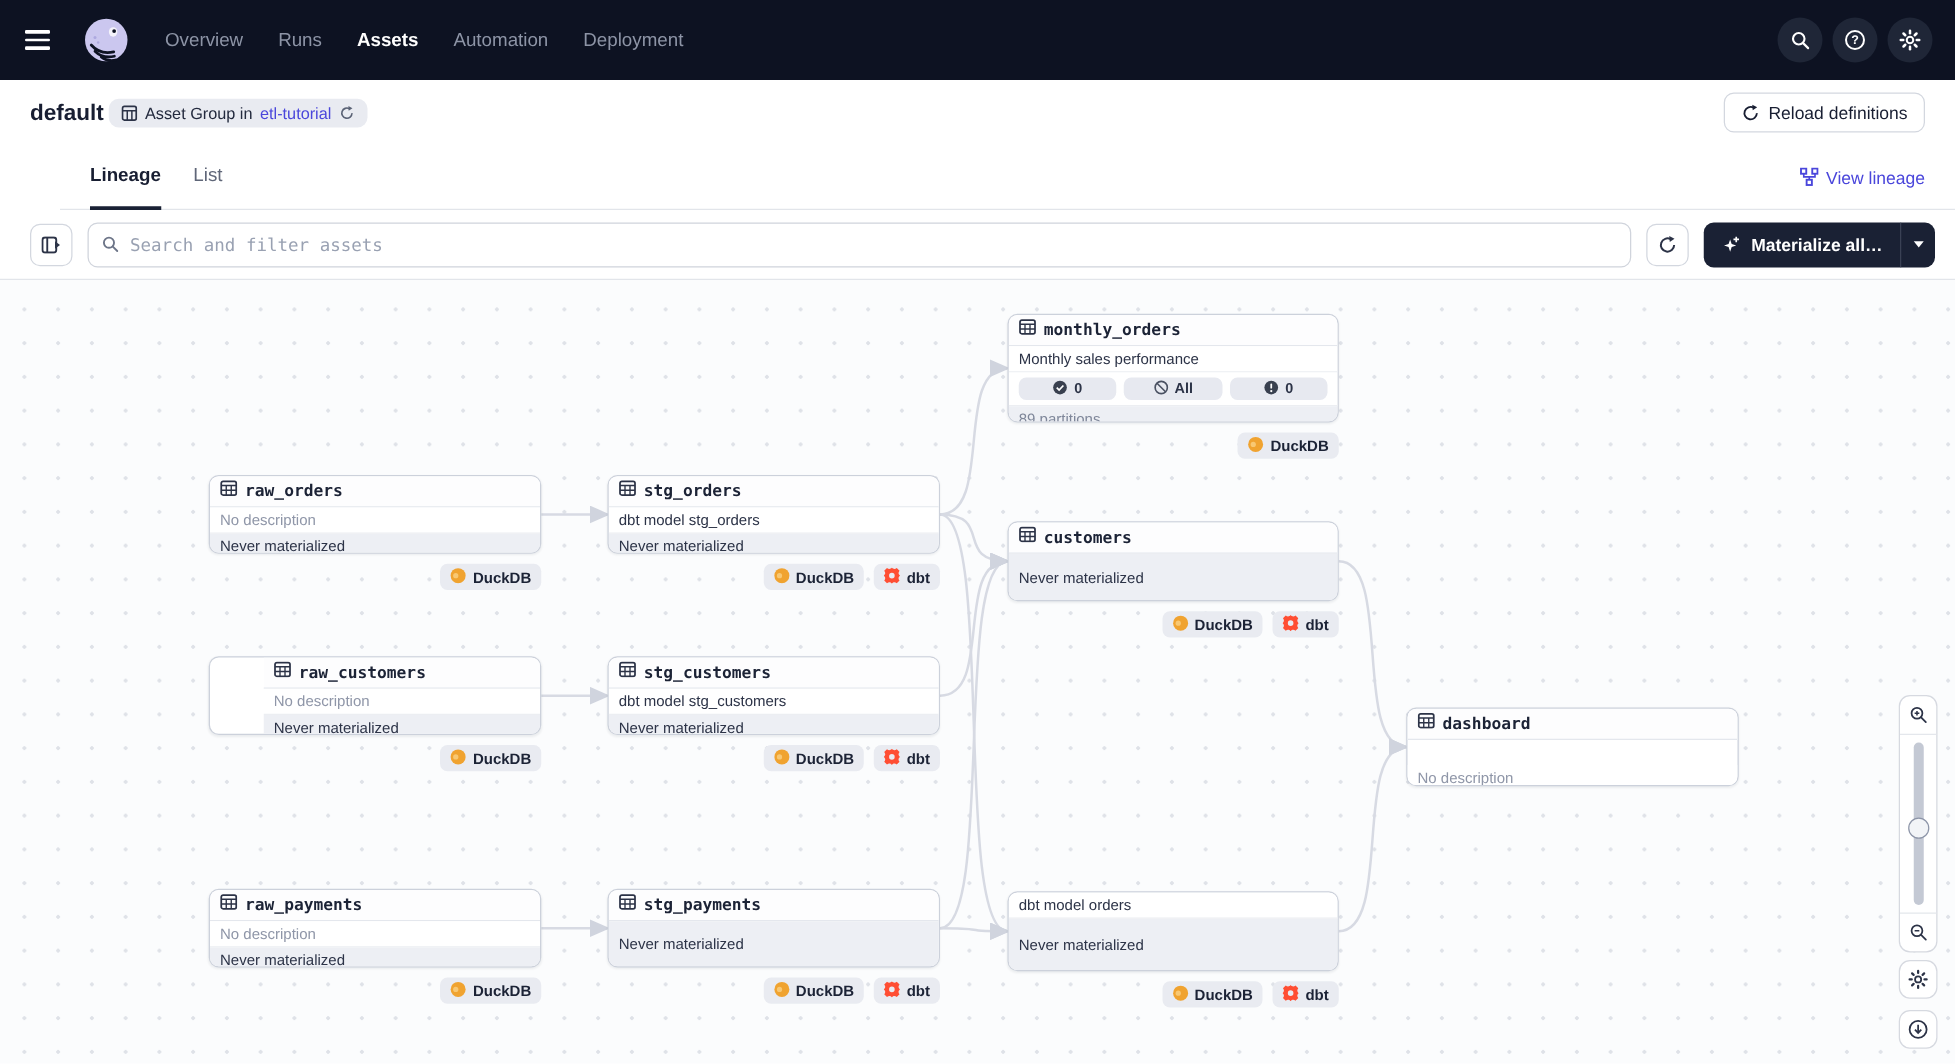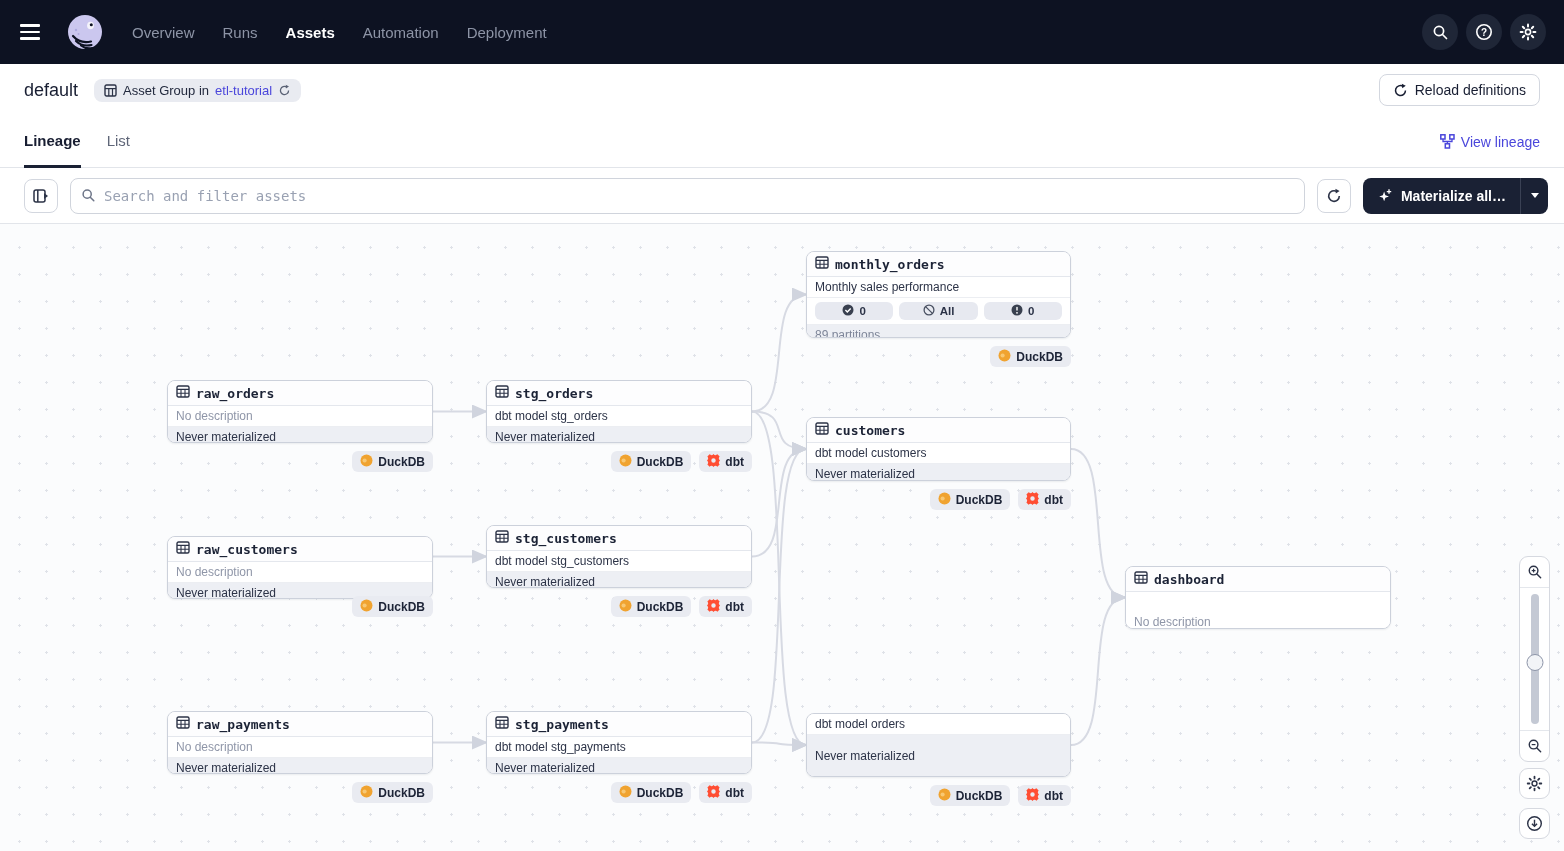--- a/index.html
+++ b/index.html
@@ -18,28 +18,28 @@
   .hamburger span{display:block;width:20px;height:2.5px;background:#fff;border-radius:1px;margin-left:4px;}
   .logo{width:38px;height:38px;margin-right:28px;cursor:pointer;}
   .navlinks{display:flex;gap:28px;align-items:center;}
   .navlink{font-size:15px;color:var(--nav-inactive);cursor:pointer;}
   .navlink.active{color:#fff;font-weight:700;}
   .nav-actions{margin-left:auto;display:flex;gap:8px;}
   .nav-icon-btn{width:36px;height:36px;border-radius:50%;background:var(--nav-circle);display:flex;align-items:center;justify-content:center;cursor:pointer;}
 
   
   .header-row{height:52px;display:flex;align-items:center;padding:0 24px;background:#fff;}
-  .page-title{font-size:18px;font-weight:400;margin-right:16px;}
+  .page-title{font-size:18px;font-weight:700;margin-right:4px;}
   .group-badge{display:flex;align-items:center;gap:6px;background:var(--tag-bg);border-radius:8px;padding:4px 10px;font-size:13px;color:#232a3e;}
   .group-badge a{color:var(--indigo);text-decoration:none;cursor:pointer;}
   .reload-btn{margin-left:auto;display:flex;align-items:center;gap:7px;border:1px solid #d3d7df;border-radius:8px;background:#fff;
     height:32px;padding:12px 13px;font-size:14px;color:var(--text-dark);cursor:pointer;}
 
   
-  .tabs-row{height:52px;display:flex;align-items:stretch;padding:0 24px;border-bottom:1px solid var(--border);background:#fff;}
+  .tabs-row{height:52px;display:flex;align-items:stretch;padding:0 24px;border-bottom:1px solid var(--border);background:#fff;margin-left:48px;}
   .tab{display:flex;align-items:center;font-size:15px;margin-right:26px;color:#5f6678;cursor:pointer;border-bottom:3px solid transparent;margin-bottom:-1px;}
   .tab.active{color:var(--text-dark);font-weight:700;border-bottom-color:#1a2134;}
   .view-lineage{margin-left:auto;display:flex;align-items:center;gap:6px;color:var(--indigo);font-size:14px;cursor:pointer;}
 
   
   .toolbar{height:56px;display:flex;align-items:center;gap:12px;padding:0 16px 0 24px;background:#fff;border-bottom:1px solid var(--border);}
   .sq-btn{width:34px;height:34px;border:1px solid #d3d7df;border-radius:8px;background:#fff;display:flex;align-items:center;justify-content:center;cursor:pointer;flex:none;}
   .search-box{flex:1;height:36px;border:1px solid #d0d4dc;border-radius:8px;display:flex;align-items:center;padding:0 10px;gap:8px;background:#fff;}
   .search-box input{border:none;outline:none;flex:1;font-size:14px;color:var(--text-dark);background:transparent;}
   .search-box input::placeholder{color:#99a1b2;font-family:"DejaVu Sans Mono","Liberation Mono",monospace;}
@@ -340,39 +340,38 @@
         <div class="an-header">
       <span><svg width="14" height="13" viewBox="0 0 14 13">
               <rect x="1" y="1" width="12" height="11" rx="1.5" fill="none" stroke="#2c3347" stroke-width="1.4"></rect>
               <line x1="1" y1="4.4" x2="13" y2="4.4" stroke="#2c3347" stroke-width="1.2"></line>
               <line x1="5" y1="4.4" x2="5" y2="12" stroke="#2c3347" stroke-width="1.1"></line>
               <line x1="9" y1="4.4" x2="9" y2="12" stroke="#2c3347" stroke-width="1.1"></line>
               <line x1="1" y1="8.2" x2="13" y2="8.2" stroke="#2c3347" stroke-width="1.1"></line>
             </svg></span>
       <span class="an-name">customers</span>
         </div>
-    <div class="an-desc">dbt model customers</div>
         <div class="an-footer">Never materialized</div>
       </div>
       <div class="tag-row" style="left: 806px; top: 265px; width: 265px;">
         <span class="tag">
           <span><svg width="13" height="13" viewBox="0 0 13 13">
               <circle cx="6.5" cy="6.5" r="6" fill="#f0a330"></circle>
               <circle cx="4.6" cy="6.5" r="2.1" fill="#f8c873"></circle>
             </svg></span>
           <span class="tag-label">DuckDB</span>
         </span>
         <span class="tag">
           <span><svg width="13" height="13" viewBox="0 0 14 14">
               <path d="M7 0 C8.2 1.6 9.8 1.6 11.2 0.4 L13.6 2.8 C12.4 4.2 12.4 5.8 14 7 C12.4 8.2 12.4 9.8 13.6 11.2 L11.2 13.6 C9.8 12.4 8.2 12.4 7 14 C5.8 12.4 4.2 12.4 2.8 13.6 L0.4 11.2 C1.6 9.8 1.6 8.2 0 7 C1.6 5.8 1.6 4.2 0.4 2.8 L2.8 0.4 C4.2 1.6 5.8 1.6 7 0 Z M7 4.6 A2.4 2.4 0 1 0 7 9.4 A2.4 2.4 0 1 0 7 4.6 Z" fill="#ff4e33" fill-rule="evenodd"></path>
             </svg></span>
           <span class="tag-label">dbt</span>
         </span>
       </div>
-      <div class="asset-node" style="left: 167px; top: 312px; width: 266px; height: 63px;">
+      <div class="asset-node" style="left: 167px; top: 301px; width: 266px; height: 63px; padding-left: 43px;">
         <div class="an-header">
       <span><svg width="14" height="13" viewBox="0 0 14 13">
               <rect x="1" y="1" width="12" height="11" rx="1.5" fill="none" stroke="#2c3347" stroke-width="1.4"></rect>
               <line x1="1" y1="4.4" x2="13" y2="4.4" stroke="#2c3347" stroke-width="1.2"></line>
               <line x1="5" y1="4.4" x2="5" y2="12" stroke="#2c3347" stroke-width="1.1"></line>
               <line x1="9" y1="4.4" x2="9" y2="12" stroke="#2c3347" stroke-width="1.1"></line>
               <line x1="1" y1="8.2" x2="13" y2="8.2" stroke="#2c3347" stroke-width="1.1"></line>
             </svg></span>
       <span class="an-name">raw_customers</span>
         </div>
@@ -458,21 +457,20 @@
         <div class="an-header">
       <span><svg width="14" height="13" viewBox="0 0 14 13">
               <rect x="1" y="1" width="12" height="11" rx="1.5" fill="none" stroke="#2c3347" stroke-width="1.4"></rect>
               <line x1="1" y1="4.4" x2="13" y2="4.4" stroke="#2c3347" stroke-width="1.2"></line>
               <line x1="5" y1="4.4" x2="5" y2="12" stroke="#2c3347" stroke-width="1.1"></line>
               <line x1="9" y1="4.4" x2="9" y2="12" stroke="#2c3347" stroke-width="1.1"></line>
               <line x1="1" y1="8.2" x2="13" y2="8.2" stroke="#2c3347" stroke-width="1.1"></line>
             </svg></span>
       <span class="an-name">stg_payments</span>
         </div>
-    <div class="an-desc">dbt model stg_payments</div>
         <div class="an-footer">Never materialized</div>
       </div>
       <div class="tag-row" style="left: 486px; top: 558px; width: 266px;">
         <span class="tag">
           <span><svg width="13" height="13" viewBox="0 0 13 13">
               <circle cx="6.5" cy="6.5" r="6" fill="#f0a330"></circle>
               <circle cx="4.6" cy="6.5" r="2.1" fill="#f8c873"></circle>
             </svg></span>
           <span class="tag-label">DuckDB</span>
         </span>

